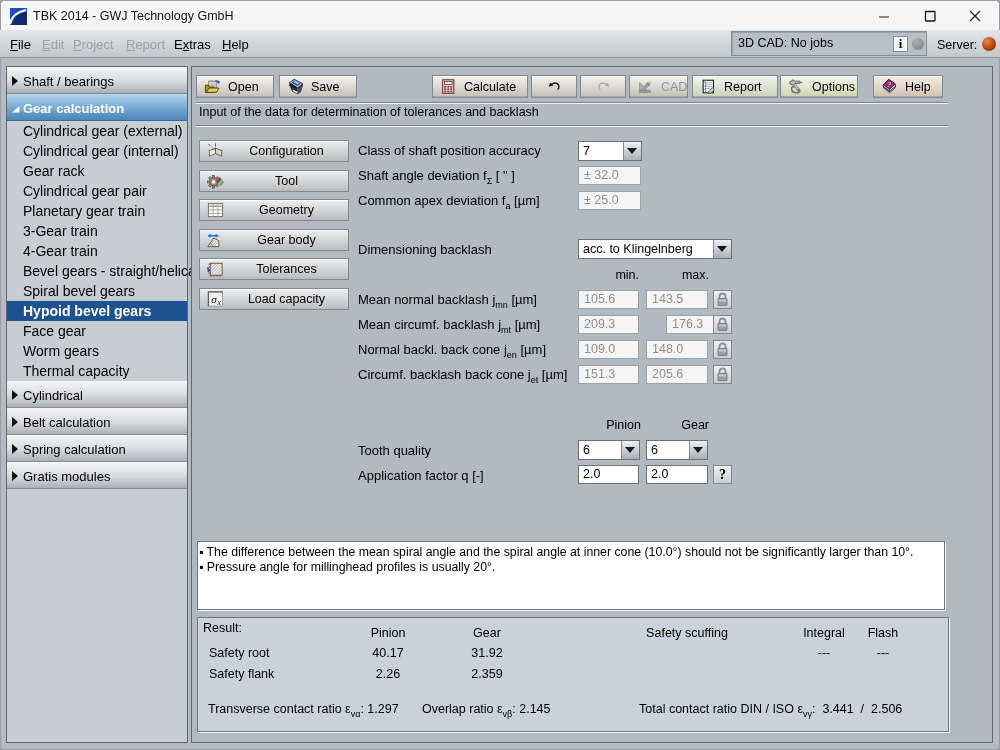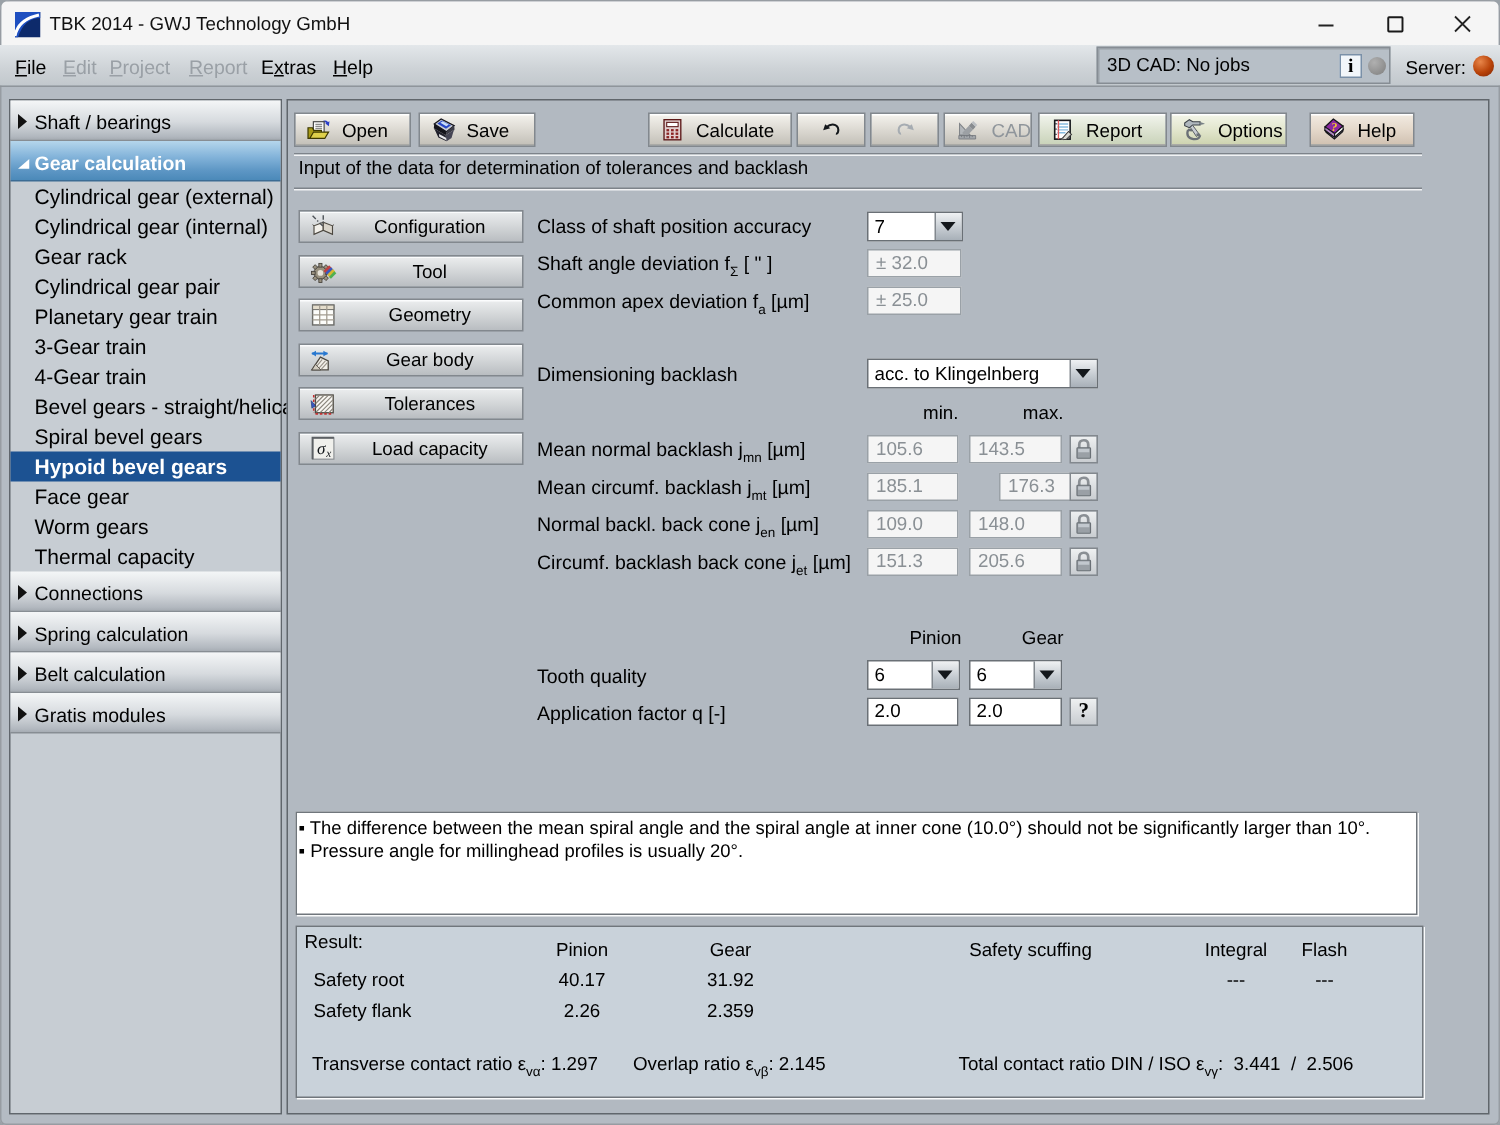--- a/index.html
+++ b/index.html
@@ -104,29 +104,29 @@
     <div class="navitem">3-Gear train</div>
     <div class="navitem">4-Gear train</div>
     <div class="navitem">Bevel gears - straight/helical</div>
     <div class="navitem">Spiral bevel gears</div>
     <div class="navitem navsel">Hypoid bevel gears</div>
     <div class="navitem">Face gear</div>
     <div class="navitem">Worm gears</div>
     <div class="navitem">Thermal capacity</div>
     <div class="navhdr">
         <span class="tri"></span>
-        <span class="lbl">Connections</span>
+        <span class="lbl">Cylindrical</span>
+      </div>
+    <div class="navhdr">
+        <span class="tri"></span>
+        <span class="lbl">Belt calculation</span>
       </div>
     <div class="navhdr">
         <span class="tri"></span>
         <span class="lbl">Spring calculation</span>
-      </div>
-    <div class="navhdr">
-        <span class="tri"></span>
-        <span class="lbl">Belt calculation</span>
       </div>
     <div class="navhdr">
         <span class="tri"></span>
         <span class="lbl">Gratis modules</span>
       </div>
   </div>
   <div id="main">
 
     <div class="tbtn" style="left:4px;width:78px">
       <svg class="ic" width="19" height="19" viewBox="0 0 19 19">
@@ -301,21 +301,21 @@
     <div class="colhdr" style="left:455px;top:201px">max.</div>
     <div class="dis" style="left:386px;top:223px;width:61px">105.6</div>
     <div class="dis" style="left:454px;top:223px;width:62px">143.5</div>
     <div class="lockbtn" style="left:521px;top:223px">
         <svg width="17" height="17" viewBox="0 0 17 17" style="position:absolute;left:0;top:0">
         <path d="M5.5,8 V5.5 Q5.5,2.5 8.5,2.5 Q11.5,2.5 11.5,5.5 V8" fill="none" stroke="#8a8f94" stroke-width="1.8"></path>
         <rect x="4" y="7.5" width="9" height="7" fill="#9aa0a6" stroke="#6a7076" stroke-width="0.8" rx="0.5"></rect>
         <rect x="4.8" y="8.3" width="7.4" height="2.2" fill="#c2c8ce"></rect>
       </svg>
       </div>
-    <div class="dis" style="left:386px;top:248px;width:61px">185.1</div>
+    <div class="dis" style="left:386px;top:248px;width:61px">209.3</div>
     <div class="dis" style="left:474px;top:248px;width:62px">176.3</div>
     <div class="lockbtn" style="left:521px;top:248px">
         <svg width="17" height="17" viewBox="0 0 17 17" style="position:absolute;left:0;top:0">
         <path d="M5.5,8 V5.5 Q5.5,2.5 8.5,2.5 Q11.5,2.5 11.5,5.5 V8" fill="none" stroke="#8a8f94" stroke-width="1.8"></path>
         <rect x="4" y="7.5" width="9" height="7" fill="#9aa0a6" stroke="#6a7076" stroke-width="0.8" rx="0.5"></rect>
         <rect x="4.8" y="8.3" width="7.4" height="2.2" fill="#c2c8ce"></rect>
       </svg>
       </div>
     <div class="dis" style="left:386px;top:273px;width:61px">109.0</div>
     <div class="dis" style="left:454px;top:273px;width:62px">148.0</div>

